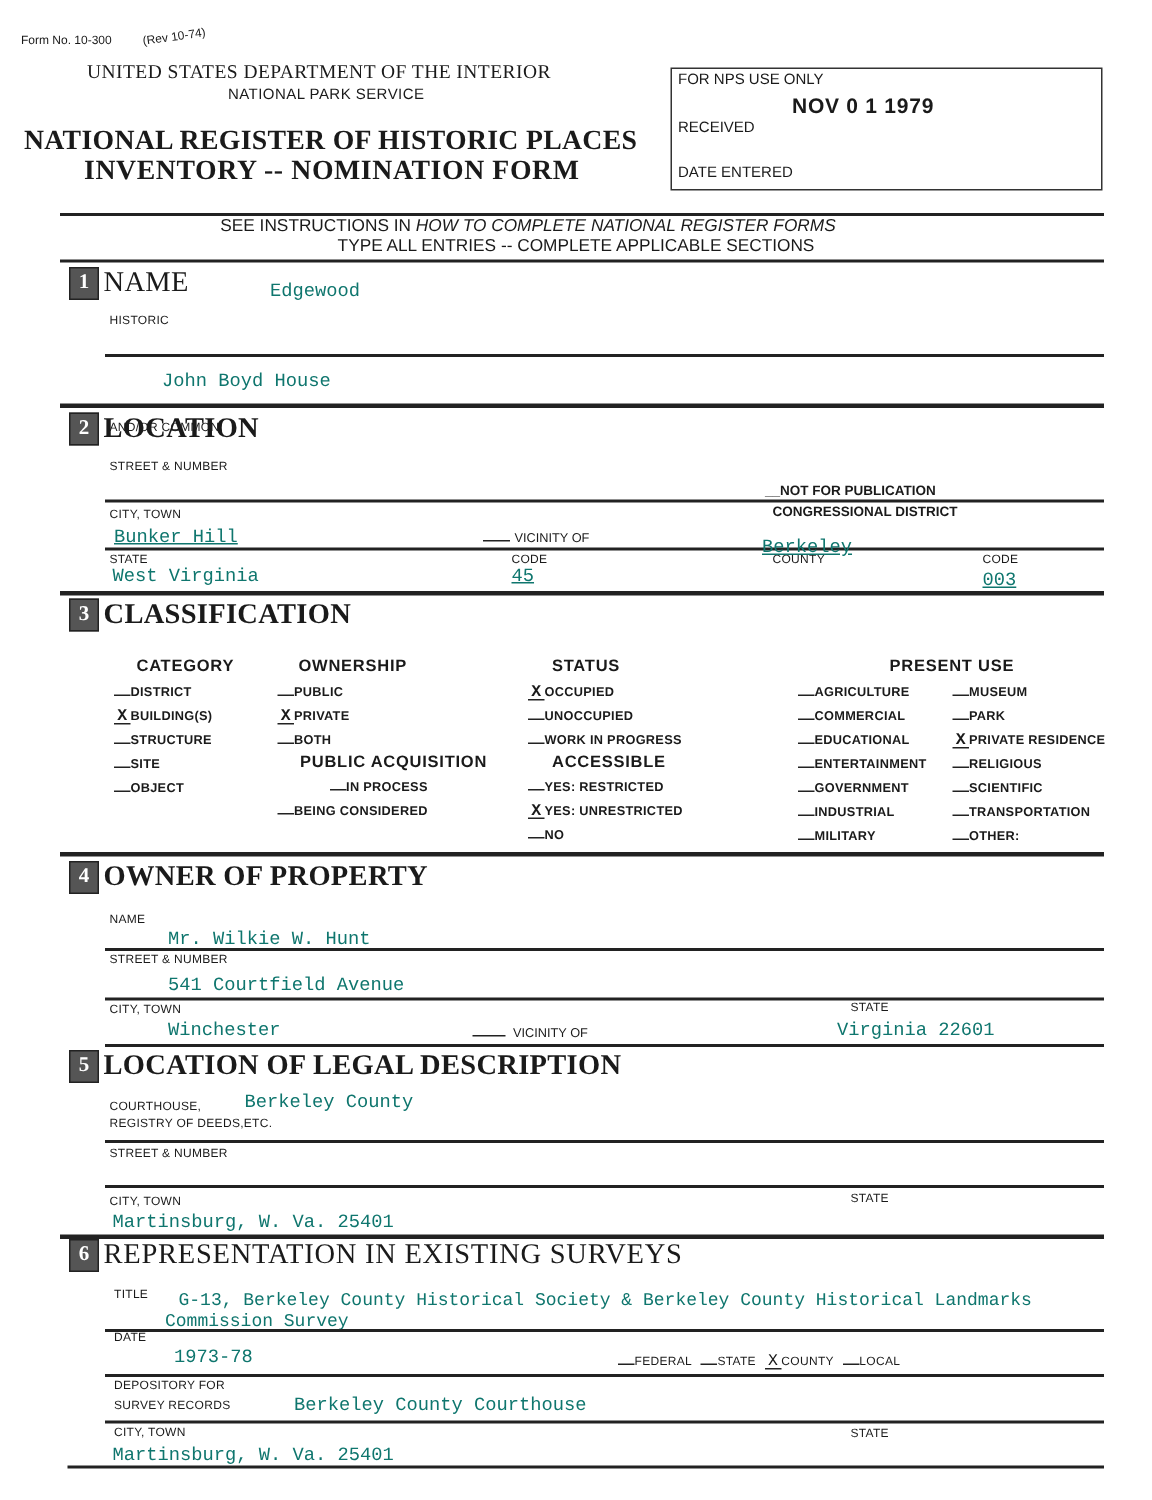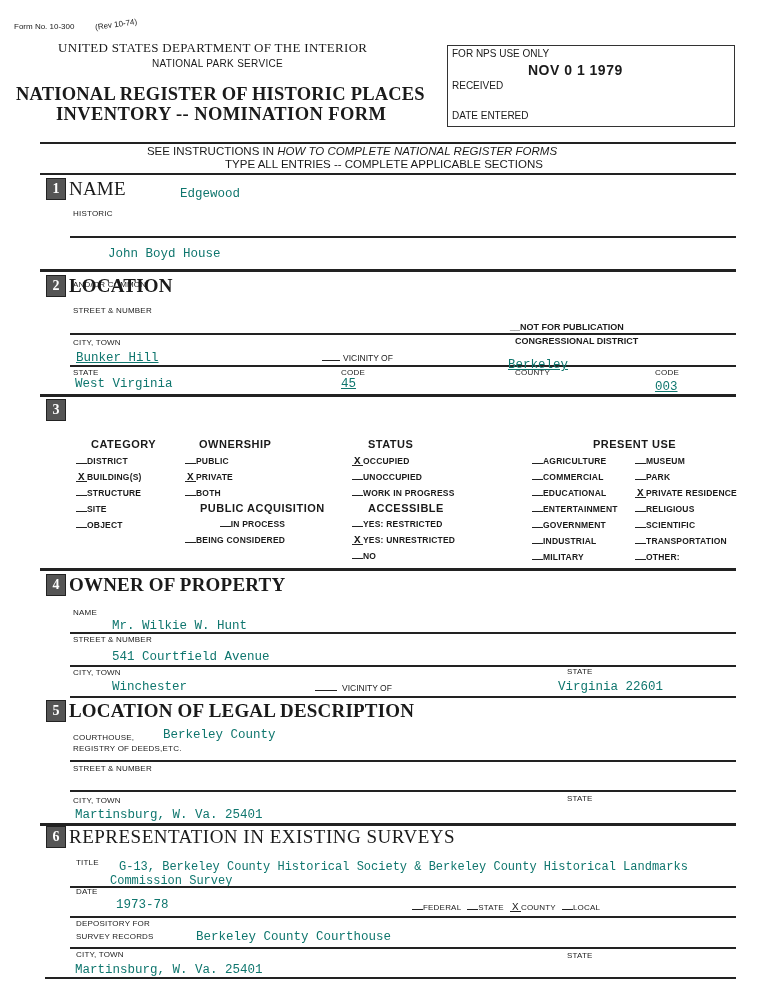--- a/index.html
+++ b/index.html
@@ -80,20 +80,21 @@
 <div class="abs tiny" style="left:515px; top:368px;">COUNTY</div>
 <div class="abs tiny" style="left:655px; top:368px;">CODE</div>
 <div class="abs typed" style="left:75px; top:377px;">West Virginia</div>
 <div class="abs typed" style="left:341px; top:377px; text-decoration:underline;">45</div>
 <div class="abs typed" style="left:508px; top:358px; text-decoration:underline;">Berkeley</div>
 <div class="abs typed" style="left:655px; top:380px; text-decoration:underline;">003</div>
 <div class="rule full" style="top:394px; height:3px;"></div>
 
 <div class="sec-head" style="top:399px;">
   <div class="sec-num">3</div>
+  <div class="sec-title bold">CLASSIFICATION</div>
 </div>
 
 <div class="abs colhead" style="left:91px; top:438px;">CATEGORY</div>
 <div class="abs colhead" style="left:199px; top:438px;">OWNERSHIP</div>
 <div class="abs colhead" style="left:368px; top:438px;">STATUS</div>
 <div class="abs colhead" style="left:593px; top:438px;">PRESENT USE</div>
 
 <div class="abs" style="left:76px; top:456px;">
   <div class="check" style="height:16px;"><span class="mark"></span><span>DISTRICT</span></div>
   <div class="check" style="height:16px;"><span class="mark">X</span><span>BUILDING(S)</span></div>

